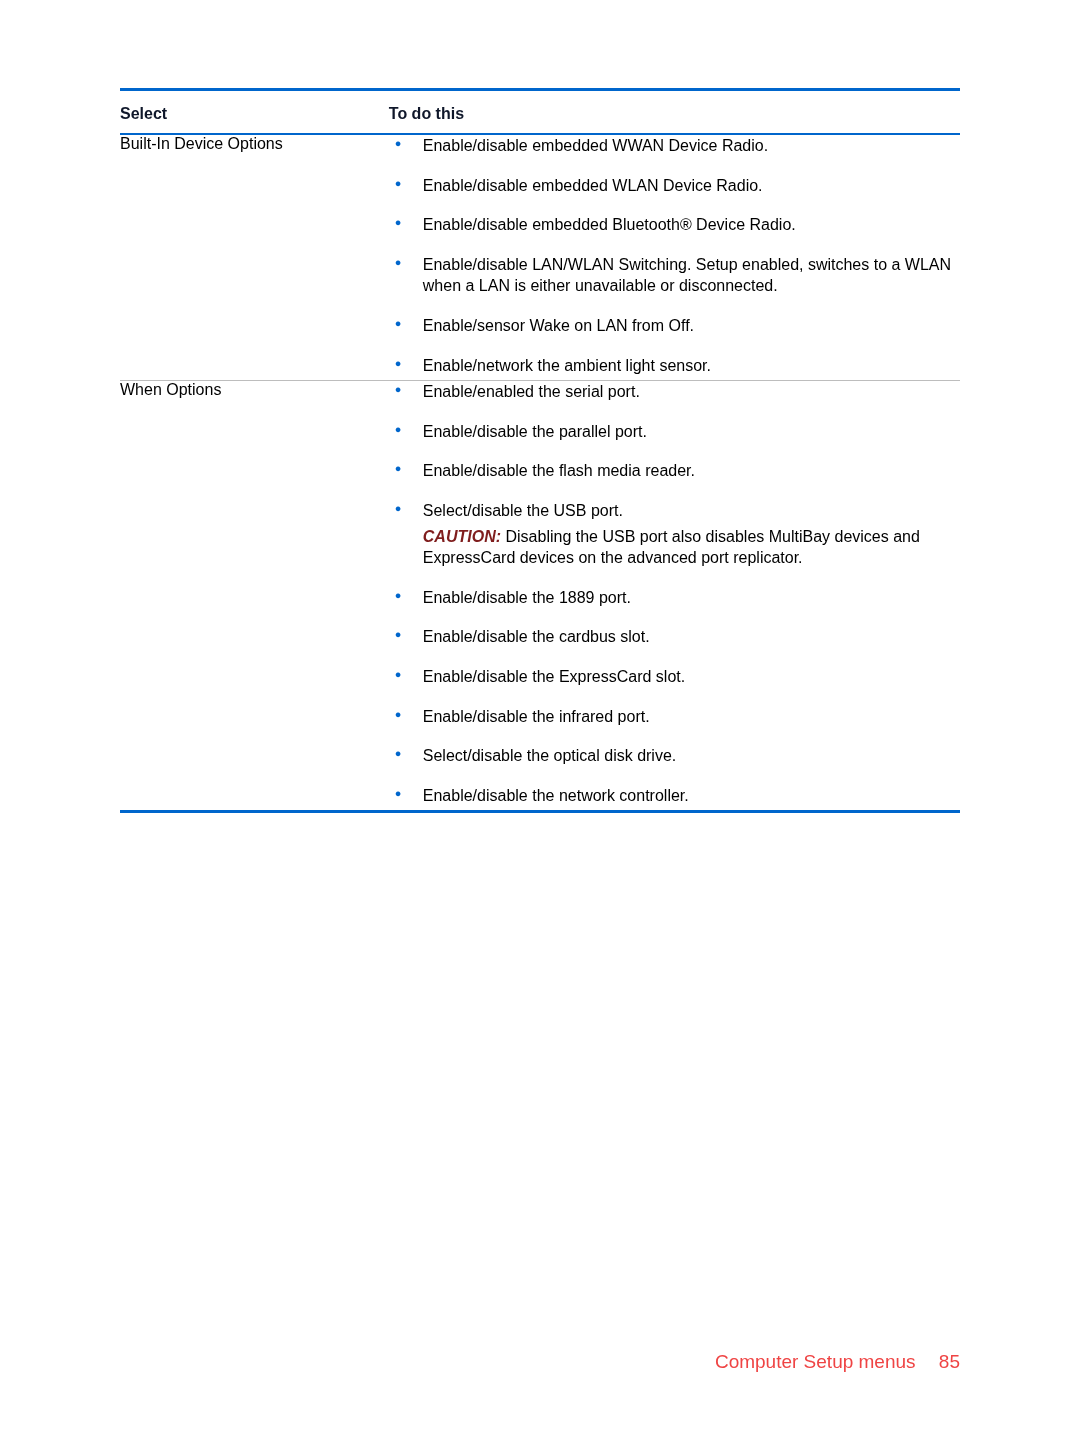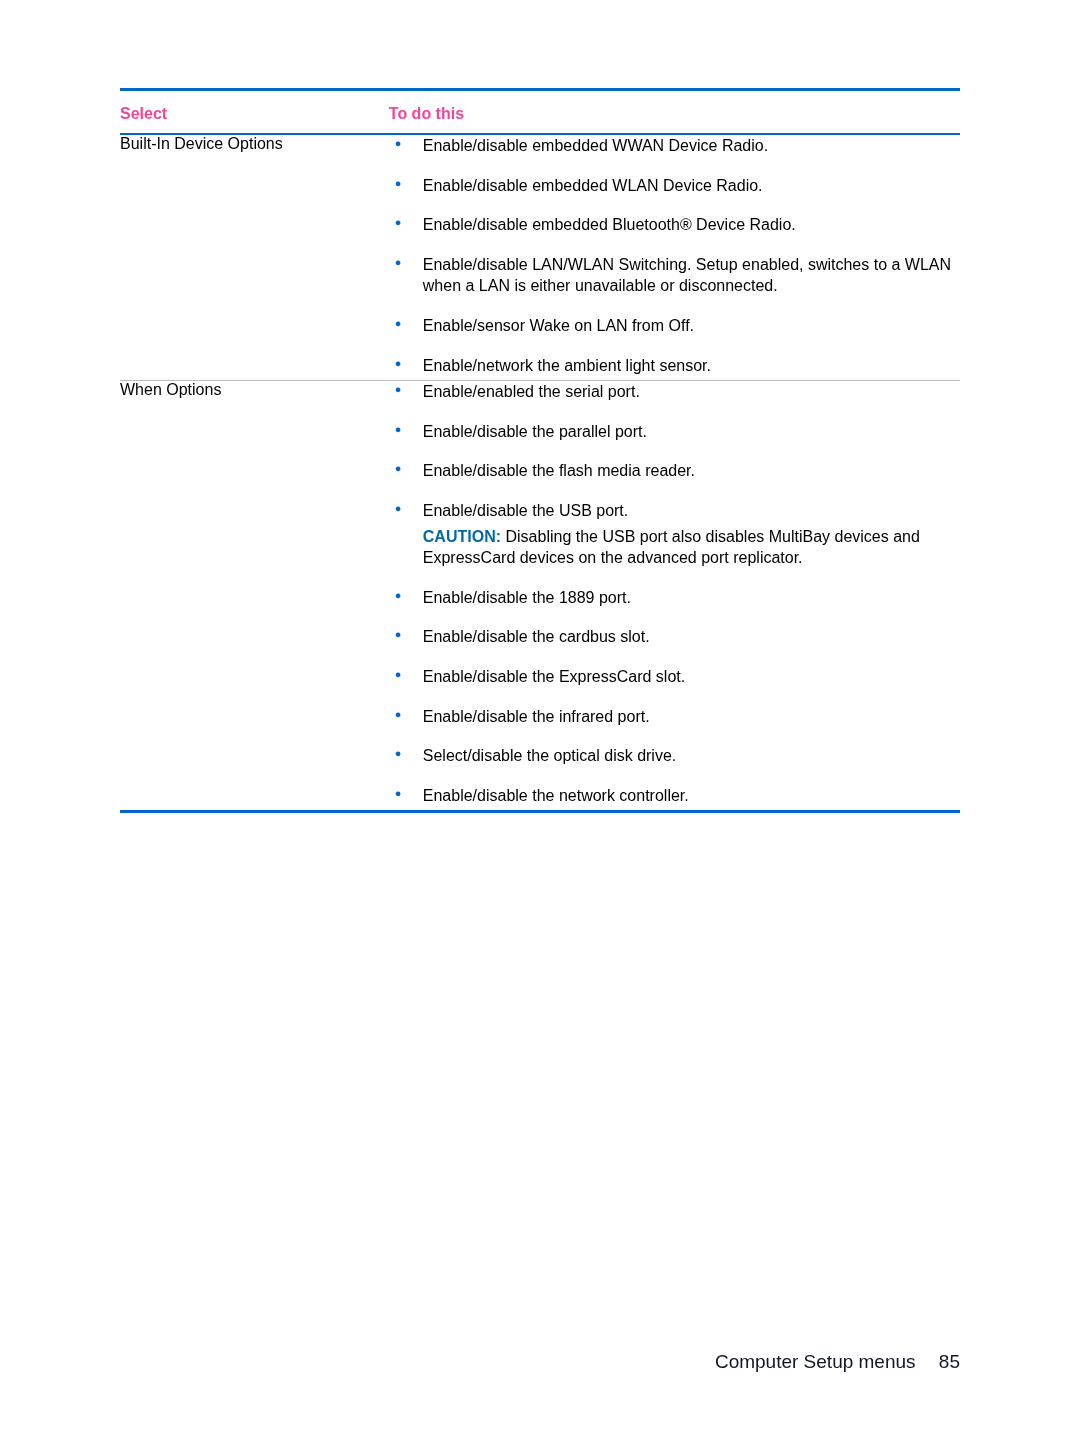--- a/index.html
+++ b/index.html
@@ -1,34 +1,34 @@
 <!DOCTYPE html>
 <html><head>
 <meta charset="utf-8">
 <style>
   * { box-sizing: border-box; margin: 0; padding: 0; }
   html, body { width: 1080px; height: 1437px; background: #fff; font-family: Arial, Helvetica, sans-serif; color: #000; }
   .page { padding: 88px 120px 60px 120px; width: 100%; height: 100%; position: relative; }
   table.main { width: 100%; border-collapse: collapse; }
   .top-rule { border-top: 3px solid #0066cc; }
-  .header-row th { text-align: left; font-size: 16px; font-weight: bold; color: #ec4899; padding: 14px 0 10px 0; vertical-align: top; }
+  .header-row th { text-align: left; font-size: 16px; font-weight: bold; color: #0f172a; padding: 14px 0 10px 0; vertical-align: top; }
   .header-row th.col-select { width: 32%; }
   .header-row th.col-action { width: 68%; }
   .header-bottom { border-bottom: 2px solid #0066cc; }
   td { font-size: 16px; color: #000; vertical-align: top; padding: 0 0; }
   tr.section-sep td { border-top: 1px solid #bdbdbd; }
   tr.bottom-rule td { border-bottom: 3px solid #0066cc; }
   td.label { padding-right: 10px; }
   ul.bullets { list-style: none; margin: 0; padding: 0; }
   ul.bullets > li { position: relative; padding: 0 0 0 34px; margin: 0 0 18px 0; line-height: 1.35; }
   ul.bullets > li:last-child { margin-bottom: 4px; }
   ul.bullets > li::before { content: "\25CF"; color: #0066cc; position: absolute; left: 6px; top: 1px; font-size: 11px; }
   .caution-block { padding-left: 34px; margin: 4px 0 18px 0; line-height: 1.35; }
-  .caution-label { font-weight: bold; color: #0369a1; }
-  .footer { position: absolute; bottom: 64px; right: 120px; font-size: 19px; color: #0f172a; }
+  .caution-label { font-weight: bold; color: #7f1d1d; font-style: italic; }
+  .footer { position: absolute; bottom: 64px; right: 120px; font-size: 19px; color: #ef4444; }
   .page-num { margin-left: 18px; }
 </style>
 </head>
 <body>
 
 <div class="page">
 
   <table class="main top-rule">
     <thead>
       <tr class="header-row header-bottom">
@@ -50,21 +50,21 @@
           </ul>
         </td>
       </tr>
       <tr class="section-sep bottom-rule">
         <td class="label">When Options</td>
         <td>
           <ul class="bullets">
             <li>Enable/enabled the serial port.</li>
             <li>Enable/disable the parallel port.</li>
             <li>Enable/disable the flash media reader.</li>
-            <li>Enable/disable the USB port.</li>
+            <li>Select/disable the USB port.</li>
           </ul>
           <div class="caution-block">
             <span class="caution-label">CAUTION:</span>
             <span>Disabling the USB port also disables MultiBay devices and ExpressCard devices on the advanced port replicator.</span>
           </div>
           <ul class="bullets">
             <li>Enable/disable the 1889 port.</li>
             <li>Enable/disable the cardbus slot.</li>
             <li>Enable/disable the ExpressCard slot.</li>
             <li>Enable/disable the infrared port.</li>

